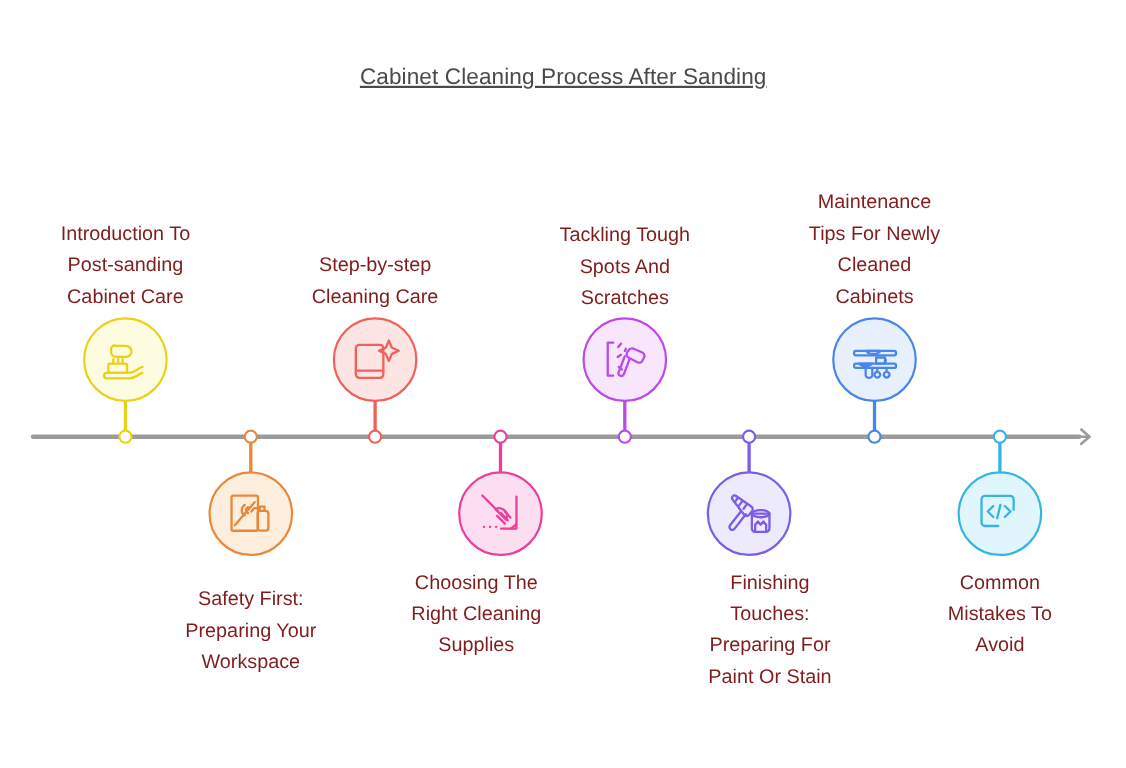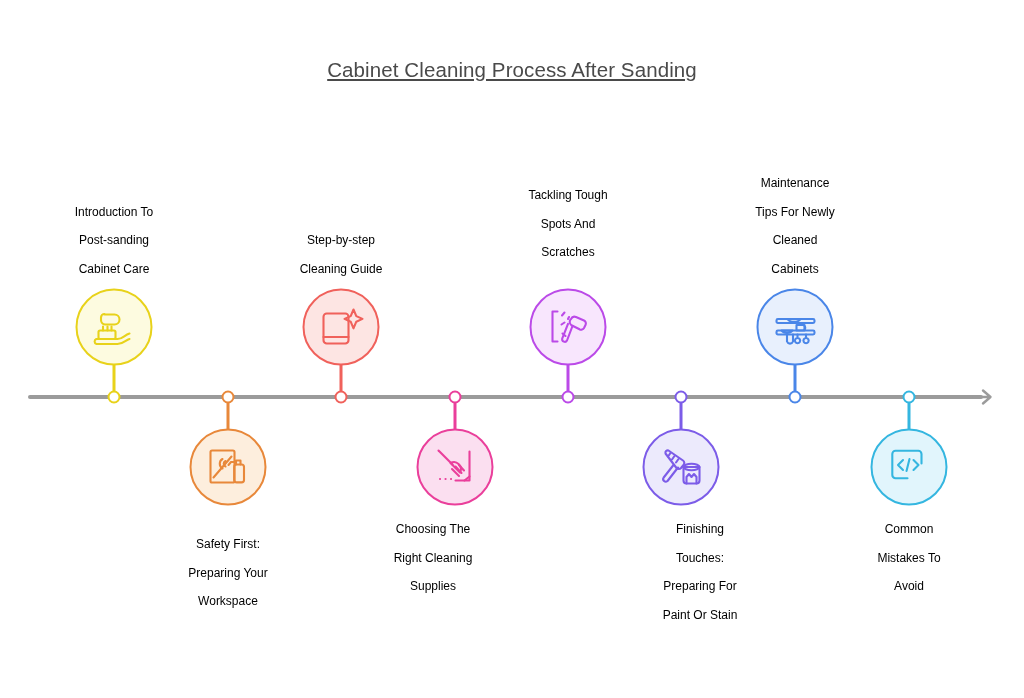--- a/index.html
+++ b/index.html
@@ -85,23 +85,23 @@
     align-items: center;
     justify-content: center;
   }
   .node-bubble svg { display: block; }
 
   
   .node-label {
     position: absolute;
     transform: translateX(-50%);
     text-align: center;
-    font-size: 12px;
+    font-size: 18px;
     line-height: 28.5px;
-    color: #000000;
+    color: #7f1d1d;
     font-weight: 400;
     white-space: pre-line;
   }
   .label-above { }
   .label-below { }
 </style>
 </head>
 <body>
 
 <div id="canvas">
@@ -149,21 +149,21 @@
       <div class="connector" style="left: 341px; top: 361px; height: 36px; background: rgb(240, 97, 91);"></div>
       <div class="node-bubble" style="left: 341px; top: 327px; background: rgb(253, 229, 227); border-color: rgb(240, 97, 91);">
         <svg width="48" height="48" viewBox="0 0 48 48">
           <rect fill="none" stroke="#f0615b" stroke-width="2.1" stroke-linecap="round" stroke-linejoin="round" x="6" y="10" width="25" height="30" rx="3.2"></rect>
           <path fill="none" stroke="#f0615b" stroke-width="2.1" stroke-linecap="round" stroke-linejoin="round" d="M6 33.5 h25"></path>
           <path fill="none" stroke="#f0615b" stroke-width="2.1" stroke-linecap="round" stroke-linejoin="round" d="M36 6 L38.8 12.6 L45 15.4 L38.8 18.2 L36 24.8 L33.2 18.2 L27 15.4 L33.2 12.6 Z"></path>
         </svg>
       </div>
       <div class="node-marker" style="left: 341px; top: 397px; border-color: rgb(240, 97, 91);"></div>
       <div class="node-label label-above" style="left: 341px; width: 180px; top: 226px;">Step-by-step
-Cleaning Guide</div>
+Cleaning Care</div>
       <div class="connector" style="left: 455px; top: 397px; height: 36px; background: rgb(234, 63, 155);"></div>
       <div class="node-bubble" style="left: 455px; top: 467px; background: rgb(251, 223, 240); border-color: rgb(234, 63, 155);">
         <svg width="48" height="48" viewBox="0 0 48 48">
           <path fill="none" stroke="#ea3f9b" stroke-width="2.1" stroke-linecap="round" stroke-linejoin="round" d="M7 7 L21 21"></path>
           <path fill="none" stroke="#ea3f9b" stroke-width="2.1" stroke-linecap="round" stroke-linejoin="round" d="M19 19.5 a7 7 0 0 1 9.5 9.5 z"></path>
           <path fill="none" stroke="#ea3f9b" stroke-width="2.1" stroke-linecap="round" stroke-linejoin="round" d="M20.5 25.5 l7 7 M24 23 l6 6.5 M27.5 21.5 l5 5.5"></path>
           <path fill="none" stroke="#ea3f9b" stroke-width="2.1" stroke-linecap="round" stroke-linejoin="round" d="M38 8 v29 h-14"></path>
           <path fill="none" stroke="#ea3f9b" stroke-width="2.1" stroke-linecap="round" stroke-linejoin="round" d="M38 33 l-5 4"></path>
           <path fill="none" stroke="#ea3f9b" stroke-width="2.1" stroke-linecap="round" stroke-linejoin="round" d="M8.5 35.5 h0.1 M14 35.5 h0.1 M19.5 35.5 h0.1"></path>
         </svg>
@@ -175,21 +175,21 @@
       <div class="connector" style="left: 568px; top: 361px; height: 36px; background: rgb(187, 74, 232);"></div>
       <div class="node-bubble" style="left: 568px; top: 327px; background: rgb(248, 230, 253); border-color: rgb(187, 74, 232);">
         <svg width="48" height="48" viewBox="0 0 48 48">
           <path fill="none" stroke="#bb4ae8" stroke-width="2.1" stroke-linecap="round" stroke-linejoin="round" d="M8 8 v30 M8 8 h5 M8 38 h5"></path>
           <path fill="none" stroke="#bb4ae8" stroke-width="2.1" stroke-linecap="round" stroke-linejoin="round" d="M17.5 12 l2.5 -3 M17 21 l3 -2 M18 30 l3 2.5 M23.5 15.5 l1 -2"></path>
           <path fill="none" stroke="#bb4ae8" stroke-width="2.1" stroke-linecap="round" stroke-linejoin="round" d="M26.5 15.5 a4 4 0 0 1 5 -2 l8 3.5 a3.3 3.3 0 0 1 1.5 4.5 l-1.5 3 a3.3 3.3 0 0 1 -4.5 1.3 l-8 -4 a4 4 0 0 1 -0.5 -6.3 z"></path>
           <path fill="none" stroke="#bb4ae8" stroke-width="2.1" stroke-linecap="round" stroke-linejoin="round" d="M28 22.5 l-5.5 14.5 a2.6 2.6 0 0 1 -4.8 -1.8 l5.8 -14.8"></path>
         </svg>
       </div>
       <div class="node-marker" style="left: 568px; top: 397px; border-color: rgb(187, 74, 232);"></div>
-      <div class="node-label label-above" style="left: 568px; width: 180px; top: 181px;">Tackling Tough
+      <div class="node-label label-above" style="left: 568px; width: 180px; top: 199px;">Tackling Tough
 Spots And
 Scratches</div>
       <div class="connector" style="left: 681px; top: 397px; height: 36px; background: rgb(124, 92, 232);"></div>
       <div class="node-bubble" style="left: 681px; top: 467px; background: rgb(236, 234, 252); border-color: rgb(124, 92, 232);">
         <svg width="48" height="48" viewBox="0 0 48 48">
           <path fill="none" stroke="#7c5ce8" stroke-width="2.1" stroke-linecap="round" stroke-linejoin="round" d="M11 7 L25.5 17 a3 3 0 0 1 0.5 4.5 l-2.5 3 a3 3 0 0 1 -4.5 0 L8 10 a2.4 2.4 0 0 1 3 -3 z"></path>
           <path fill="none" stroke="#7c5ce8" stroke-width="2.1" stroke-linecap="round" stroke-linejoin="round" d="M13 9.5 l-2.5 3.5 M17 12.5 l-2.5 3.5 M21 15.5 l-2.5 3.5"></path>
           <path fill="none" stroke="#7c5ce8" stroke-width="2.1" stroke-linecap="round" stroke-linejoin="round" d="M20.5 24 L10 37.5 a2.6 2.6 0 0 1 -3.8 -3.5 L16 21.5"></path>
           <path fill="none" stroke="#7c5ce8" stroke-width="2.1" stroke-linecap="round" stroke-linejoin="round" d="M26 23.5 h16 v13.5 a3 3 0 0 1 -3 3 h-10 a3 3 0 0 1 -3 -3 z"></path>
           <ellipse fill="none" stroke="#7c5ce8" stroke-width="2.1" stroke-linecap="round" stroke-linejoin="round" cx="34" cy="23.5" rx="8" ry="3.2"></ellipse>

